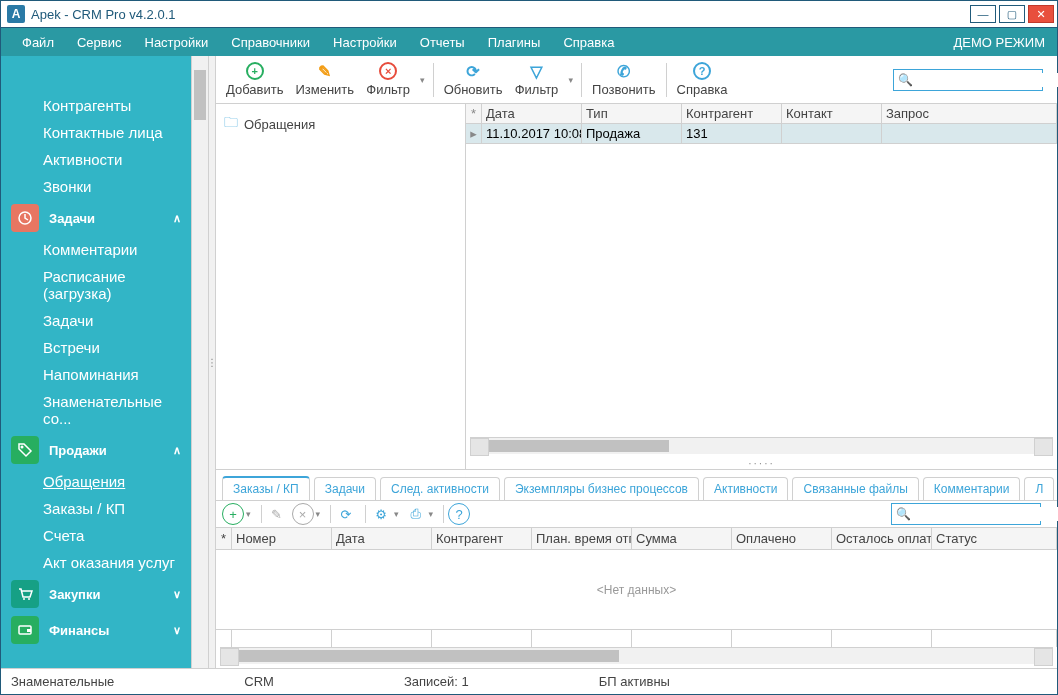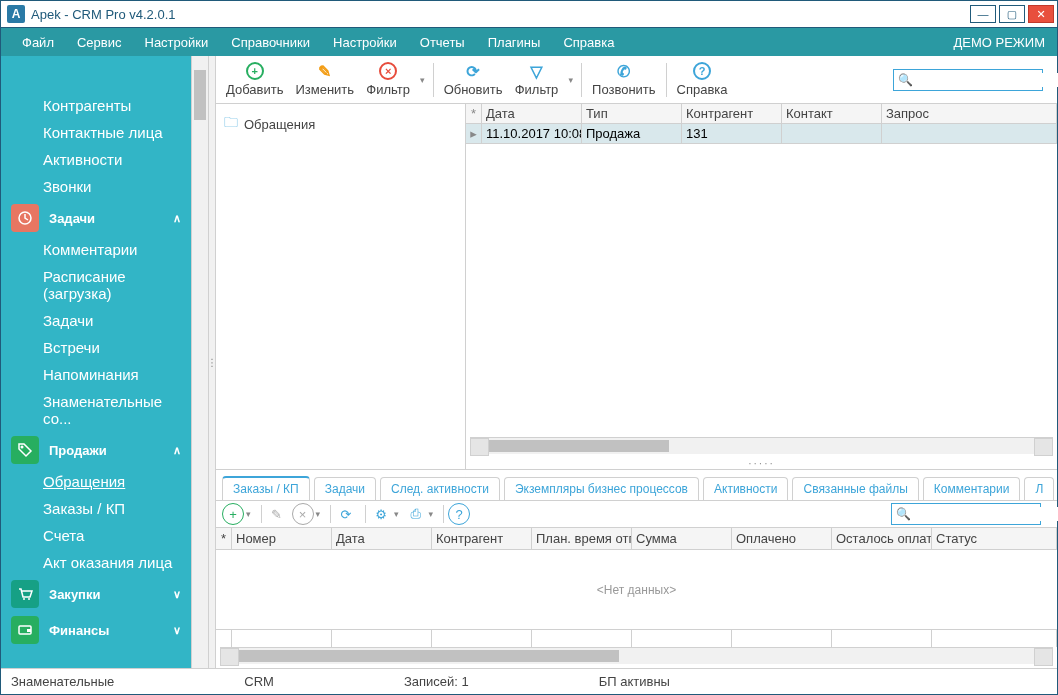--- a/index.html
+++ b/index.html
@@ -158,21 +158,21 @@
                 <path d="M2 2h5l7 7-5 5-7-7z" fill="none" stroke="#fff" stroke-width="1.5"></path>
                 <circle cx="5" cy="5" r="1.5" fill="#fff"></circle>
               </svg>
           </div>
           <span>Продажи</span>
           <span class="chev">∧</span>
         </div>
         <div class="navitem active">Обращения</div>
         <div class="navitem">Заказы / КП</div>
         <div class="navitem">Счета</div>
-        <div class="navitem">Акт оказания лица</div>
+        <div class="navitem">Акт оказания услуг</div>
 
         <div class="section">
           <div class="icon teal">
             <svg width="16" height="16" viewBox="0 0 16 16">
                 <path d="M2 3h2l2 8h7l2-6H5" fill="none" stroke="#fff" stroke-width="1.5"></path>
                 <circle cx="7" cy="13" r="1" fill="#fff"></circle>
                 <circle cx="12" cy="13" r="1" fill="#fff"></circle>
               </svg>
           </div>
           <span>Закупки</span>

